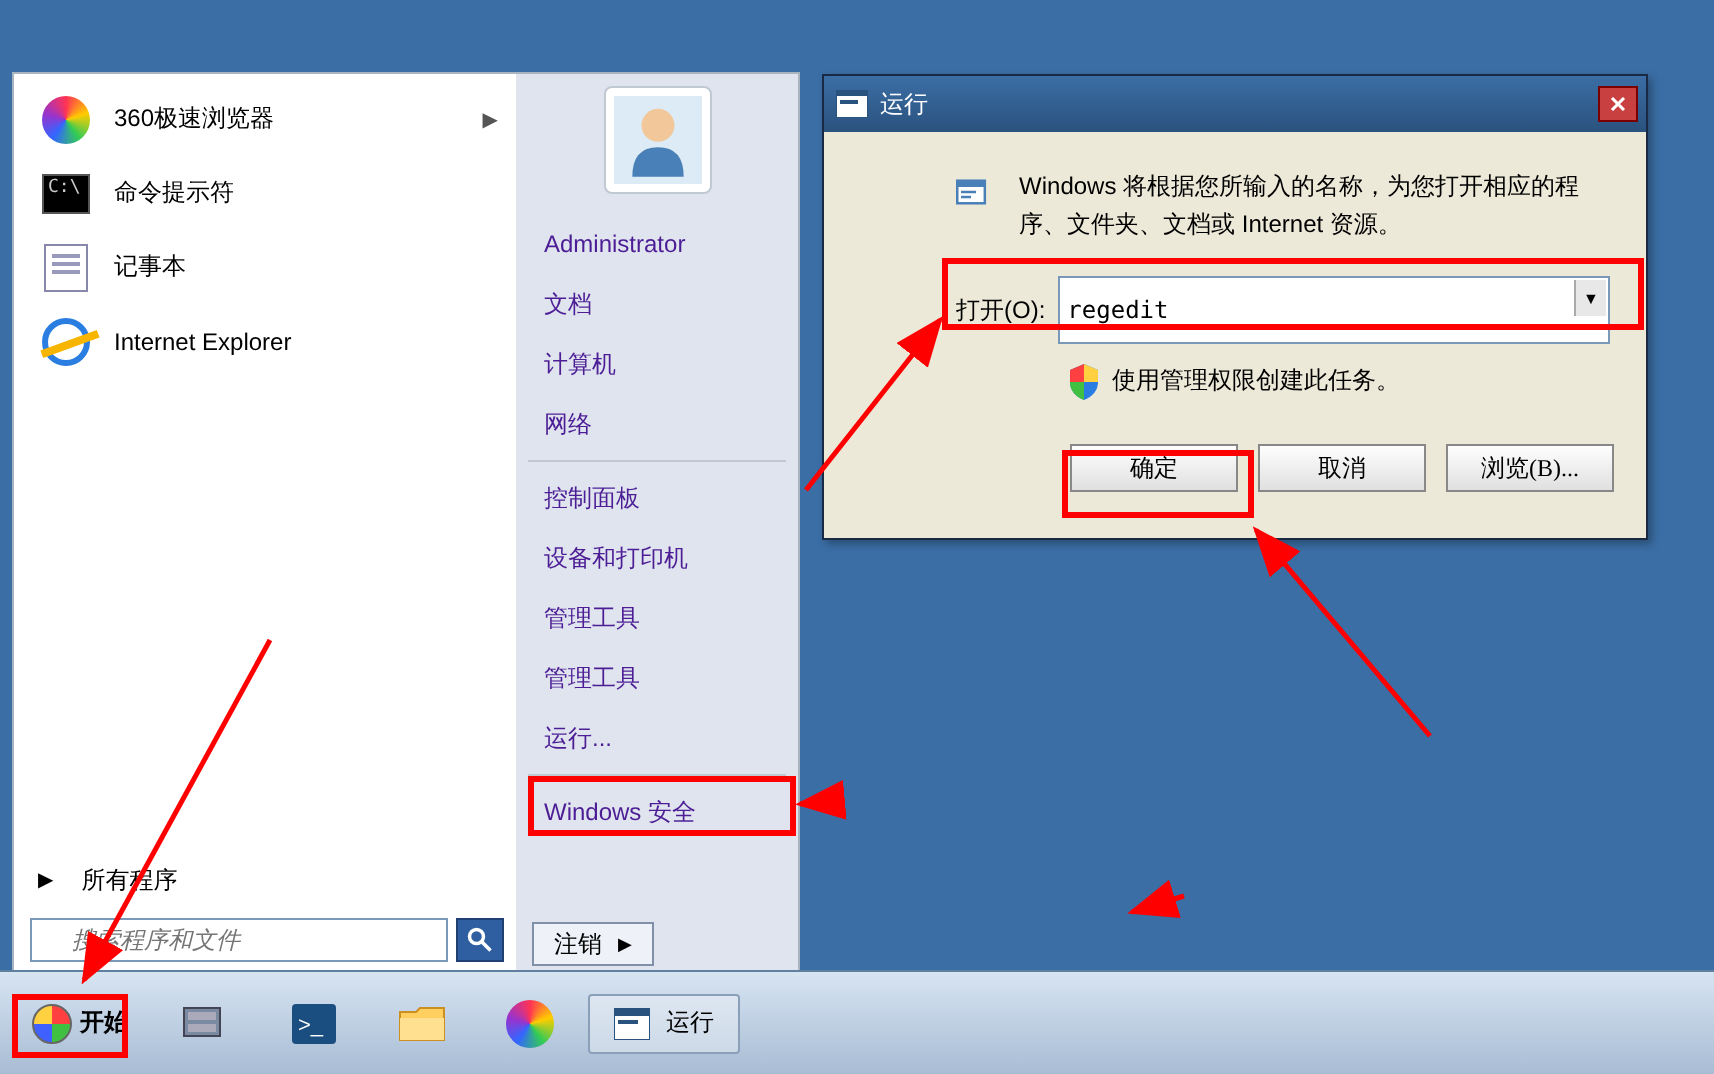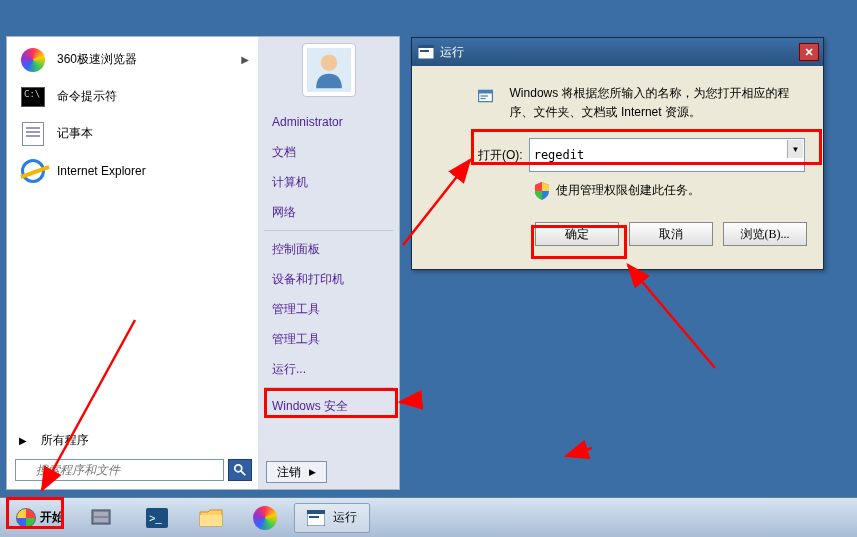--- a/index.html
+++ b/index.html
@@ -39,21 +39,21 @@
 .run-open-row { display: flex; align-items: center; gap: 6px; margin-bottom: 10px; }
 .run-open-lbl { font-size: 12px; }
 .run-input-wrap { flex: 1; position: relative; }
 .run-input { width: 100%; height: 34px; border: 1px solid #7a99b8; padding: 2px 18px 2px 4px; font-family: monospace; font-size: 12px; }
 .run-dd { position: absolute; right: 2px; top: 2px; width: 16px; height: 18px; background: #e8e8e8; border-left: 1px solid #aaa; display: flex; align-items: center; justify-content: center; font-size: 8px; cursor: pointer; }
 .run-shield-row { display: flex; align-items: flex-start; gap: 6px; margin-left: 56px; font-size: 12px; }
 .run-btns { display: flex; justify-content: flex-end; gap: 10px; padding: 10px 16px 14px; }
 .run-btn { width: 84px; height: 24px; border: 1px solid #888; background: linear-gradient(#fefefe,#e0e0e0); font-size: 12px; cursor: pointer; font-family: Liberation Serif, serif; }
 
 
-.taskbar { position: absolute; left: 0; bottom: 0; width: 100%; height: 40px; background: linear-gradient(#d7e4f2,#a8bcd4); border-top: 1px solid #6080a0; display: flex; align-items: center; padding: 0 6px; gap: 4px; }
+.taskbar { position: absolute; left: 0; bottom: 0; width: 100%; height: 52px; background: linear-gradient(#d7e4f2,#a8bcd4); border-top: 1px solid #6080a0; display: flex; align-items: center; padding: 0 6px; gap: 4px; }
 .tb-start { height: 30px; padding: 0 10px; display: flex; align-items: center; gap: 4px; font-size: 12px; font-weight: bold; border-radius: 3px; cursor: pointer; }
 .tb-btn { width: 50px; height: 30px; display: flex; align-items: center; justify-content: center; border-radius: 2px; cursor: pointer; }
 .tb-task { height: 30px; padding: 0 12px; display: flex; align-items: center; gap: 8px; background: rgba(255,255,255,0.35); border: 1px solid #8aa0b8; border-radius: 2px; font-size: 12px; cursor: pointer; }
 
 
 .hl { position: absolute; border: 3px solid #ff0000; pointer-events: none; }
 
 
 .arrow-svg { position: absolute; pointer-events: none; }
 

